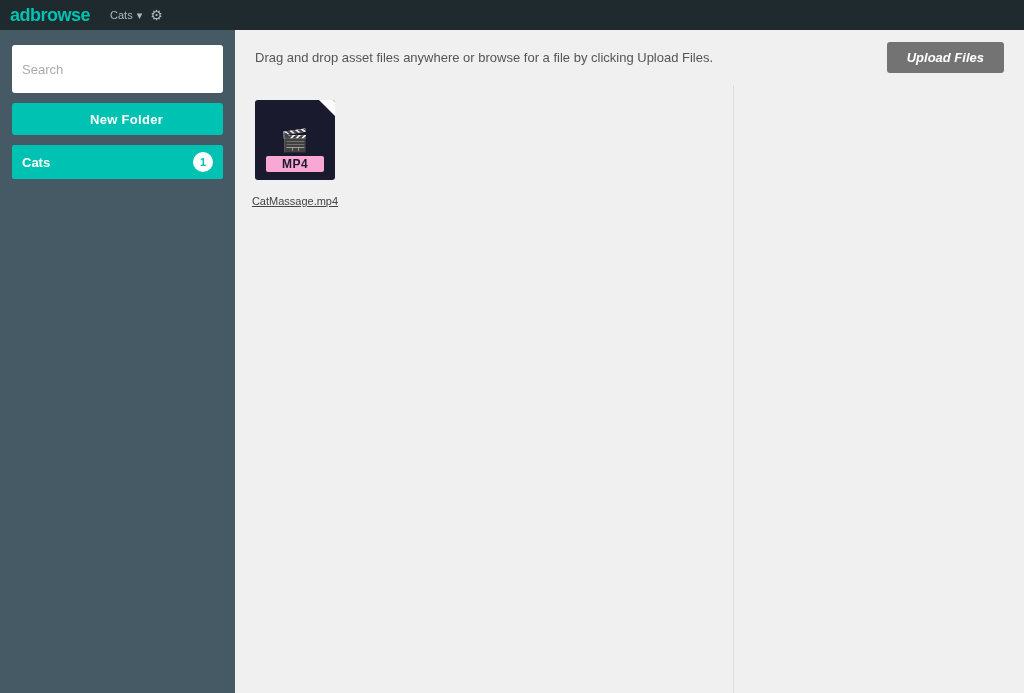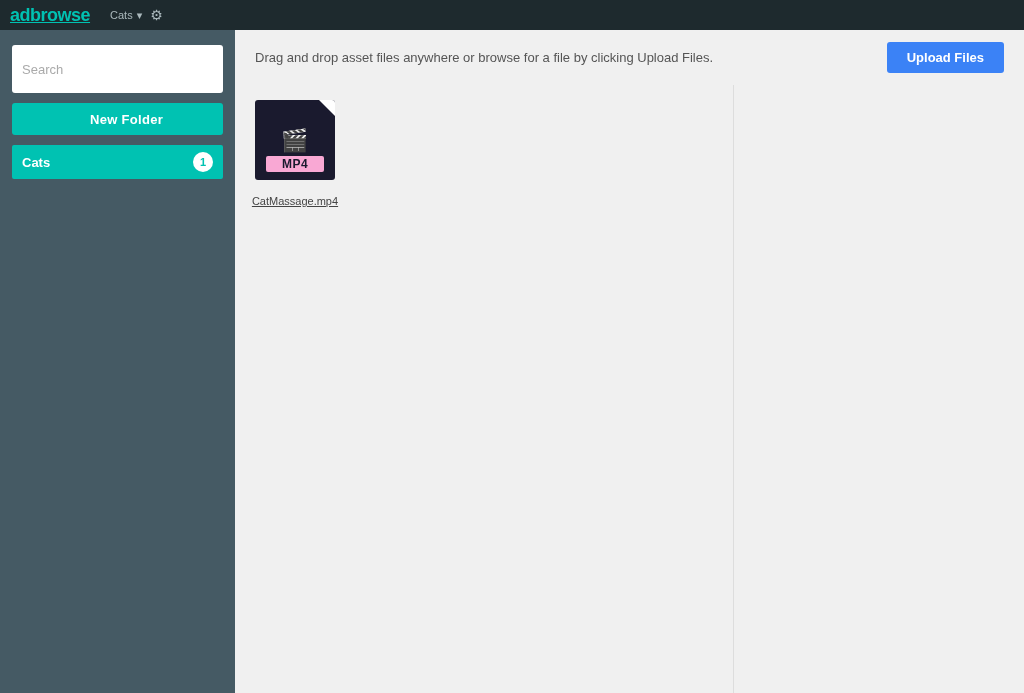--- a/index.html
+++ b/index.html
@@ -14,21 +14,21 @@
       padding: 0 10px;
       color: #fff;
     }
     .logo {
       font-size: 18px;
       font-weight: bold;
       color: #fff;
       margin-right: 20px;
       letter-spacing: -0.5px;
     }
-    .logo span { color: #00c2b2; text-decoration: underline; }
+    .logo span { color: #00c2b2; }
     .nav-items {
       display: flex;
       align-items: center;
       gap: 0;
       flex: 1;
     }
     .nav-item {
       color: #aab8bc;
       text-decoration: none;
       font-size: 11px;
@@ -150,28 +150,29 @@
       align-items: center;
       justify-content: space-between;
       padding: 12px 20px;
       background: #f0f0f0;
     }
     .drop-hint {
       font-size: 13px;
       color: #555;
     }
     .upload-btn {
-      background: #3b82f6;
+      background: #737373;
       color: #fff;
       border: none;
       border-radius: 3px;
       padding: 8px 20px;
       font-size: 13px;
       font-weight: bold;
       cursor: pointer;
+      font-style: italic;
     }
     .file-grid {
       display: flex;
       flex-wrap: wrap;
       padding: 15px;
       gap: 10px;
       align-content: flex-start;
     }
 
     

